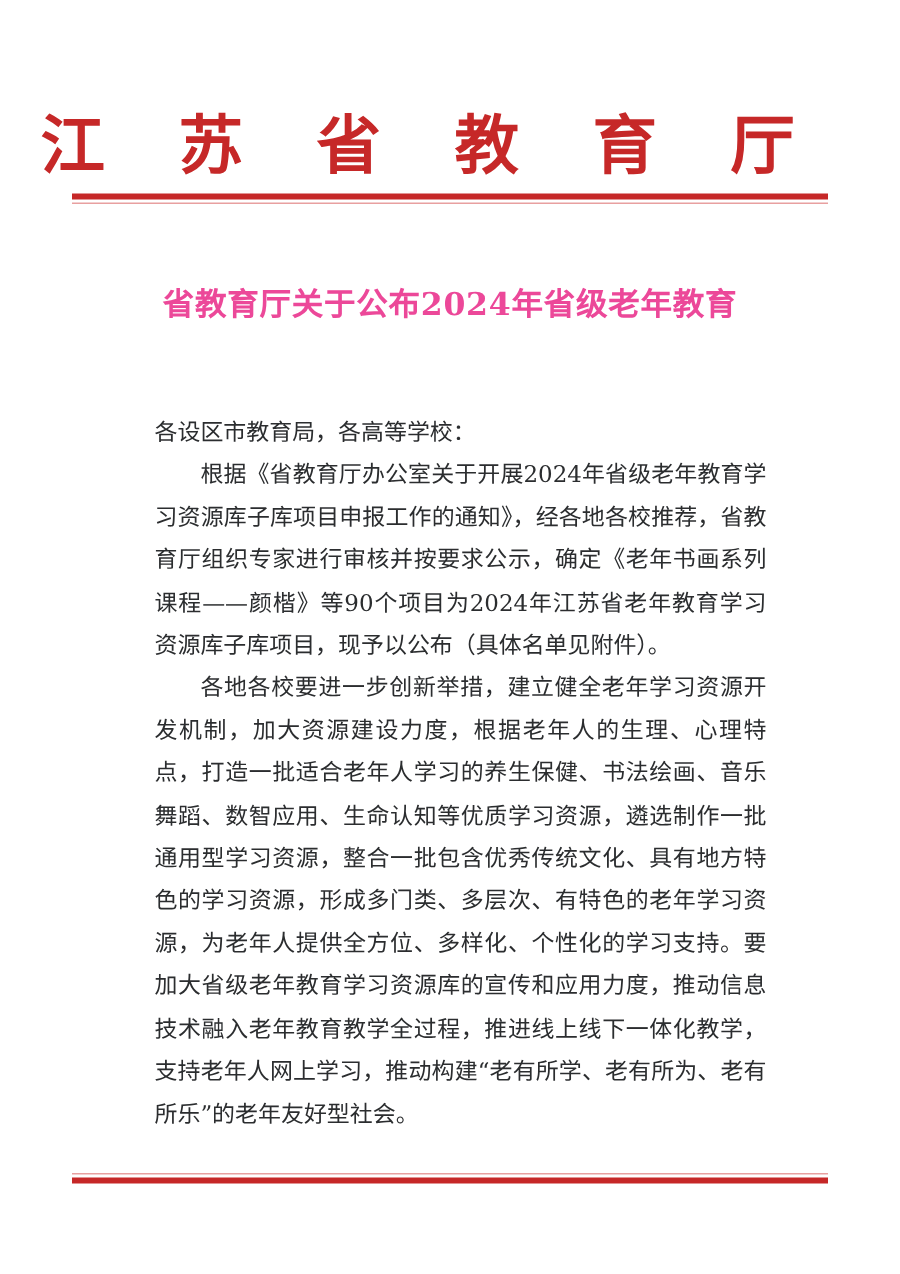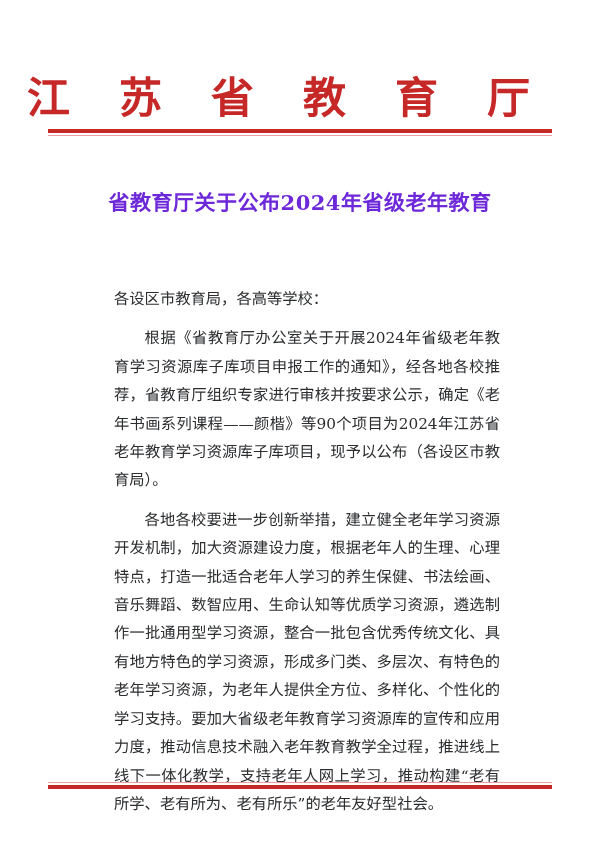--- a/index.html
+++ b/index.html
@@ -91,21 +91,21 @@
     background: #c62828;
   }
 
   
   .doc-title {
     position: absolute;
     top: 186px;
     left: 70px;
     width: 460px;
     text-align: center;
-    color: #6d28d9;
+    color: #ec4899;
     font-family: "DejaVu Serif", "Liberation Serif", serif;
     font-size: 21px;
     font-weight: 700;
     line-height: 33px;
     letter-spacing: 0.5px;
   }
   .doc-title .tline {
     display: block;
     white-space: nowrap;
   }
@@ -118,21 +118,21 @@
     width: 408px;
     color: #2b2d2f;
     font-family: "DejaVu Serif", "Liberation Serif", serif;
     font-size: 15.3px;
     line-height: 28.4px;
     text-align: justify;
     text-justify: inter-ideograph;
   }
 
   .body-block p {
-    margin: 11px;
+    margin: 0;
     padding: 0;
     text-align: justify;
     text-justify: inter-ideograph;
   }
 
   .salutation {
     text-indent: 0;
   }
 
   .para {
@@ -152,21 +152,21 @@
     <div class="bar-thick"></div>
     <div class="bar-thin"></div>
   </div>
 
   <div class="doc-title">
     <span class="tline">省教育厅关于公布2024年省级老年教育</span>
   </div>
 
   <div class="body-block">
     <p class="salutation">各设区市教育局，各高等学校：</p>
-    <p class="para">根据《省教育厅办公室关于开展2024年省级老年教育学习资源库子库项目申报工作的通知》，经各地各校推荐，省教育厅组织专家进行审核并按要求公示，确定《老年书画系列课程——颜楷》等90个项目为2024年江苏省老年教育学习资源库子库项目，现予以公布（各设区市教育局）。</p>
+    <p class="para">根据《省教育厅办公室关于开展2024年省级老年教育学习资源库子库项目申报工作的通知》，经各地各校推荐，省教育厅组织专家进行审核并按要求公示，确定《老年书画系列课程——颜楷》等90个项目为2024年江苏省老年教育学习资源库子库项目，现予以公布（具体名单见附件）。</p>
     <p class="para">各地各校要进一步创新举措，建立健全老年学习资源开发机制，加大资源建设力度，根据老年人的生理、心理特点，打造一批适合老年人学习的养生保健、书法绘画、音乐舞蹈、数智应用、生命认知等优质学习资源，遴选制作一批通用型学习资源，整合一批包含优秀传统文化、具有地方特色的学习资源，形成多门类、多层次、有特色的老年学习资源，为老年人提供全方位、多样化、个性化的学习支持。要加大省级老年教育学习资源库的宣传和应用力度，推动信息技术融入老年教育教学全过程，推进线上线下一体化教学，支持老年人网上学习，推动构建“老有所学、老有所为、老有所乐”的老年友好型社会。</p>
   </div>
 
   <div class="rule-footer">
     <div class="bar-thin"></div>
     <div class="bar-thick"></div>
   </div>
 
 </div>
 

